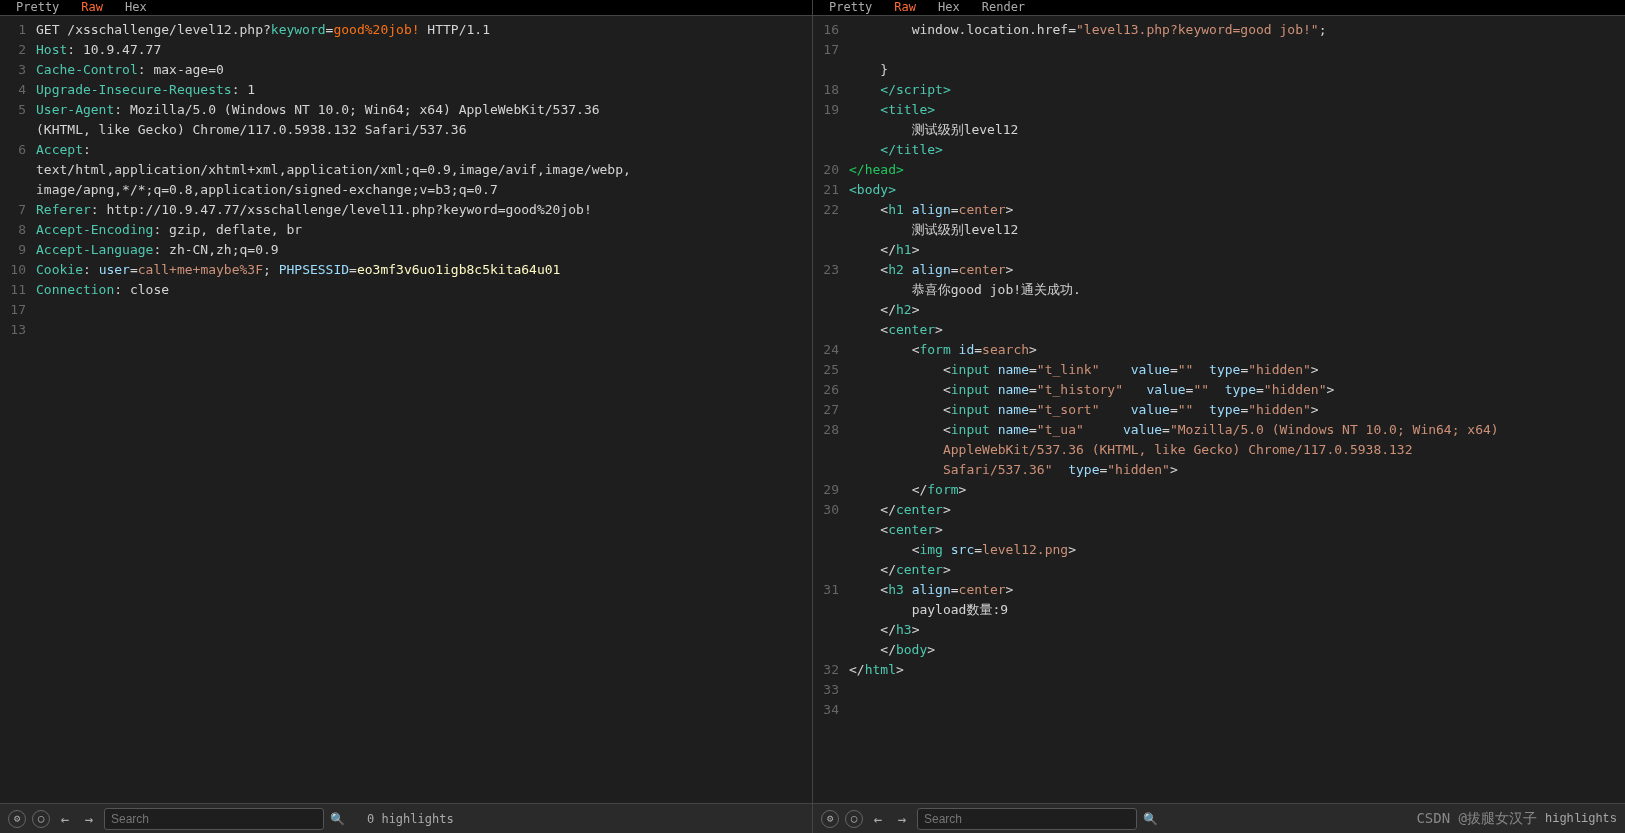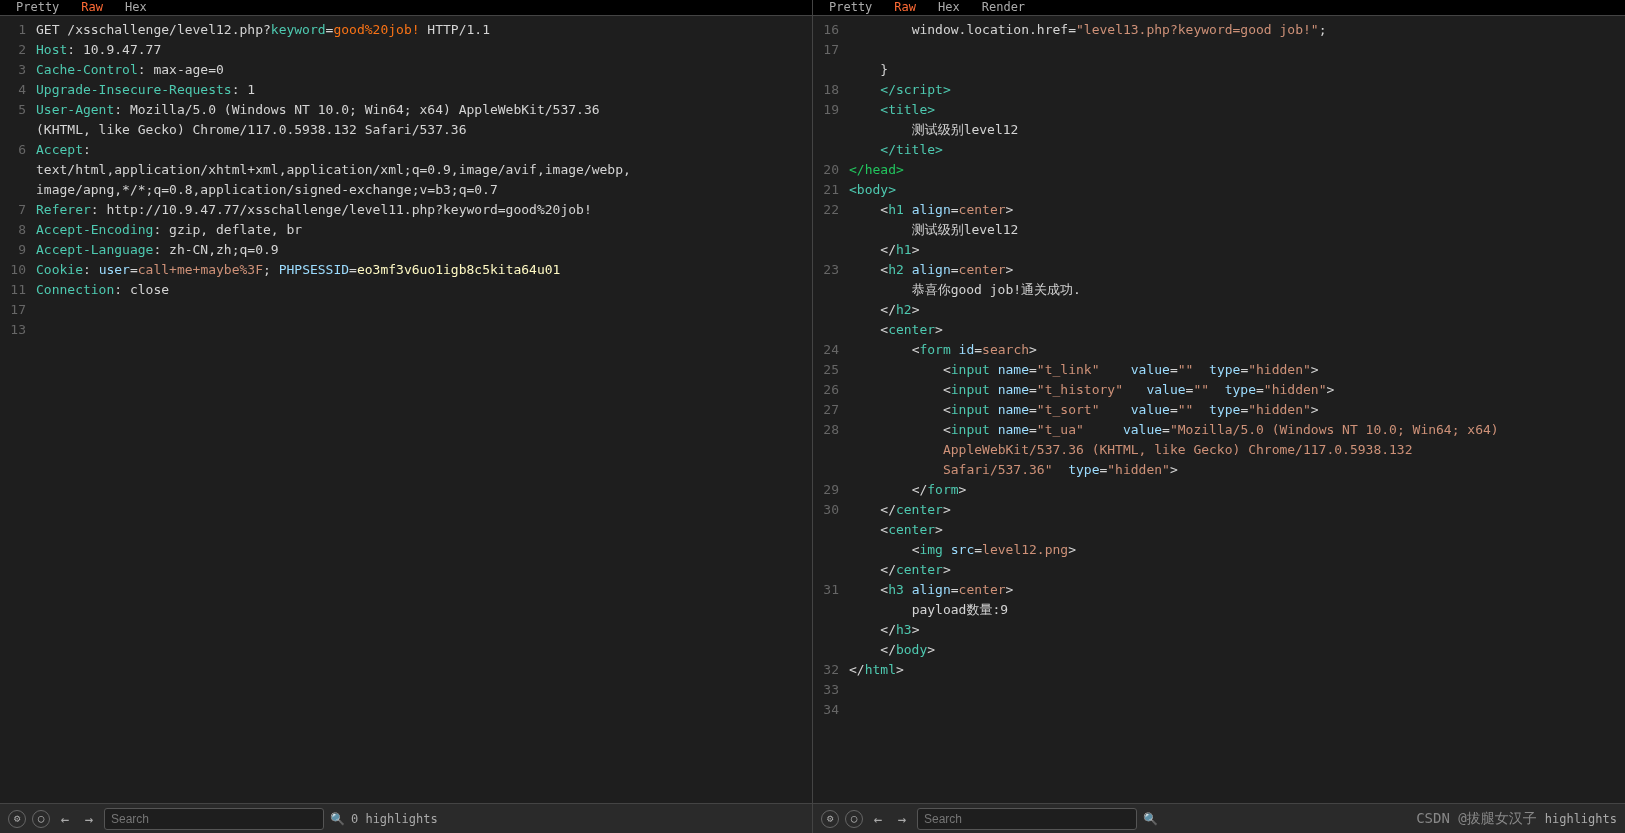--- a/index.html
+++ b/index.html
@@ -120,25 +120,26 @@
       outline: none;
     }
     .search-icon-btn {
       color: #aaa;
       font-size: 12px;
       cursor: pointer;
     }
     .highlights-count {
       color: #aaa;
       font-size: 12px;
-      margin-left: 0;
+      margin-left: 16px;
     }
     .highlights-label {
       color: #aaa;
       font-size: 12px;
+      font-family: Liberation Mono, monospace;
     }
     .watermark {
       color: #888;
       font-size: 14px;
       margin-left: auto;
     }
   </style>
 </head>
 <body>
 

